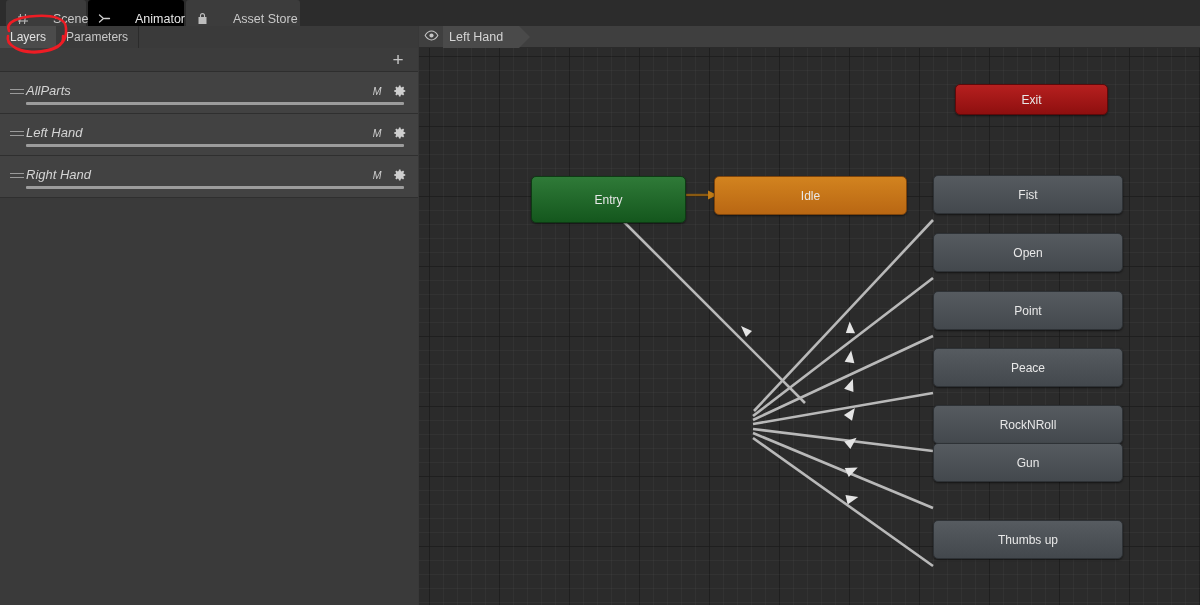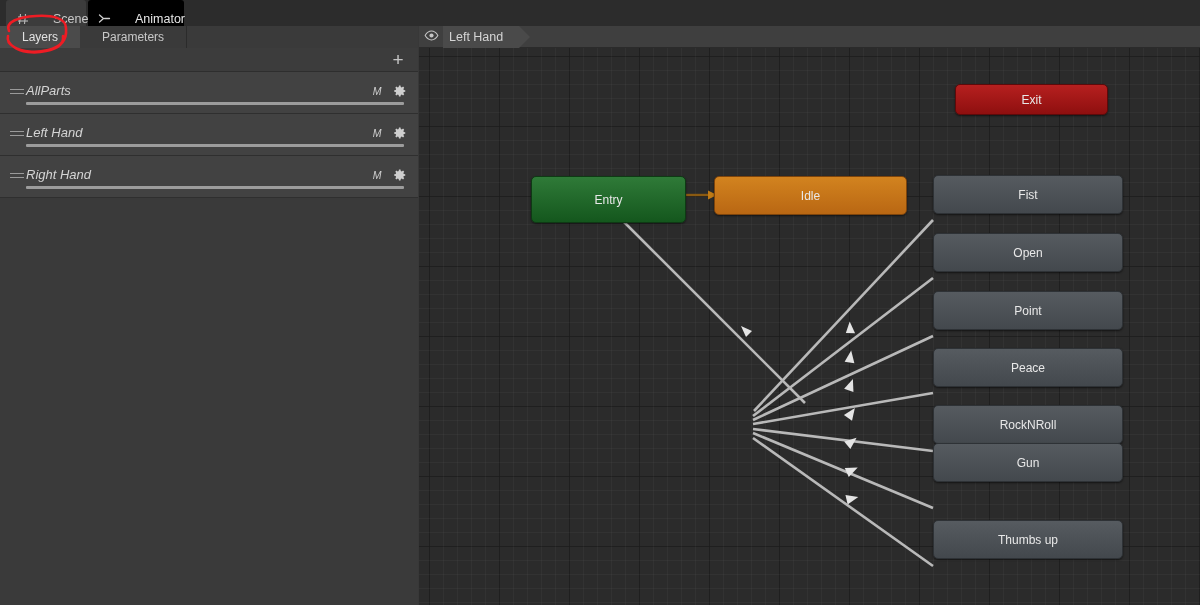--- a/index.html
+++ b/index.html
@@ -35,21 +35,21 @@
     background:#3a3a3a;
     border-right:1px solid #232323;
   }
   .subtabrow {
     position:absolute; left:0; top:0; width:418px; height:22px;
     background:#3a3a3a;
     display:flex; align-items:stretch;
   }
   .subtab {
     display:flex; align-items:center; justify-content:center;
-    height:22px; padding:0 22px; font-size:12px; color:#c8c8c8;
+    height:22px; padding:0 10px; font-size:12px; color:#c8c8c8;
     background:#3a3a3a;
   }
   .subtab.sel { background:#4b4b4b; color:#e2e2e2; }
   .subtab-fill { flex:1; border-left:1px solid #2b2b2b; background:#3a3a3a; }
 
   .addrow {
     position:absolute; left:0; top:22px; width:418px; height:24px;
     background:#3c3c3c;
     border-bottom:1px solid #2e2e2e;
   }
@@ -164,20 +164,29 @@
       <span class="ticon">
         <svg width="13" height="12" viewBox="0 0 13 12">
           <g stroke="#cfcfcf" stroke-width="1.3" fill="none" stroke-linecap="round">
             <polyline points="1.5,2 5.5,5.5 1.5,9"></polyline>
               <line x1="6.5" y1="5.5" x2="11.5" y2="5.5"></line>
           </g>
           </svg>
       </span>
       <span>Animator</span>
     </div>
+    <div class="tab" id="tab2" style="left: 186px; width: 114px;">
+      <span class="ticon">
+        <svg width="11" height="12" viewBox="0 0 11 12">
+          <path d="M1.5 4h8v7h-8z" fill="#bdbdbd"></path>
+          <path d="M3.5 4V2.6a2 2 0 0 1 4 0V4" stroke="#bdbdbd" stroke-width="1.1" fill="none"></path>
+        </svg>
+      </span>
+      <span>Asset Store</span>
+    </div>
   </div>
 
   <div class="leftpanel">
     <div class="leftblank"></div>
 
     <div class="subtabrow">
       <div class="subtab sel">
         <span>Layers</span>
       </div>
       <div class="subtab">

